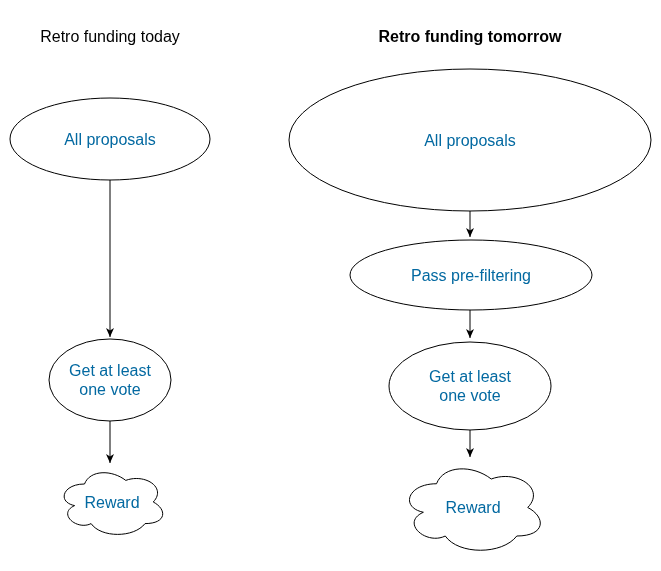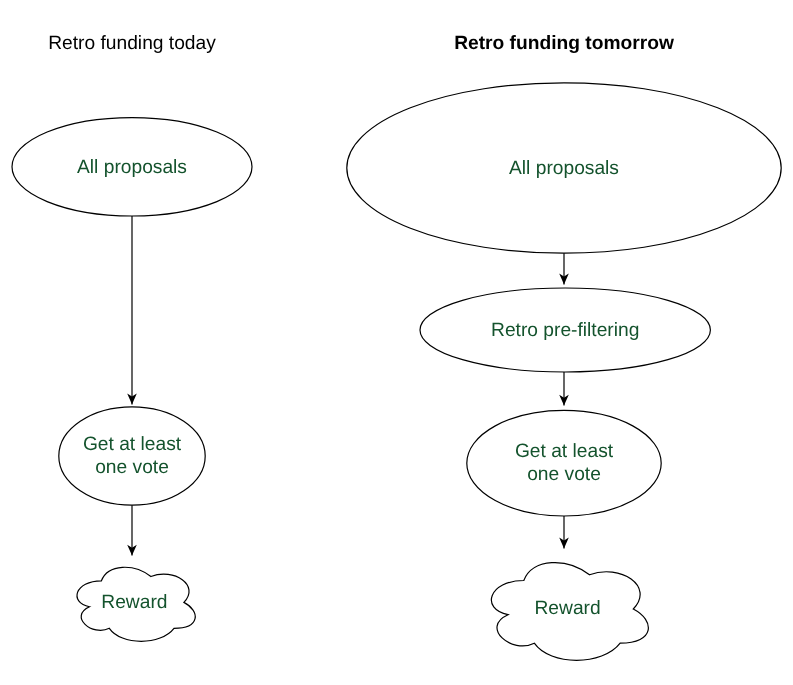--- a/index.html
+++ b/index.html
@@ -38,21 +38,21 @@
   .col-title.left  { left: 10px;  width: 200px; }
   .col-title.right { left: 370px; width: 200px; font-weight: bold; }
   .node-label {
     position: absolute;
     display: flex;
     align-items: center;
     justify-content: center;
     text-align: center;
     font-size: 16px;
     line-height: 19px;
-    color: #14532d;
+    color: #0369a1;
     white-space: pre-line;
     pointer-events: none;
   }
   
   .lbl-l-all    { left: 10px;  top: 98px;  width: 200px; height: 82px; }
   .lbl-l-vote   { left: 49px;  top: 339px; width: 122px; height: 82px; }
   .lbl-l-reward { left: 57px;  top: 466px; width: 110px; height: 72px; }
   .lbl-r-all    { left: 289px; top: 69px;  width: 362px; height: 142px; }
   .lbl-r-pass   { left: 350px; top: 240px; width: 242px; height: 70px; }
   .lbl-r-vote   { left: 389px; top: 342px; width: 162px; height: 88px; }
@@ -92,17 +92,17 @@
 
   <div class="col-title left">Retro funding today</div>
   <div class="col-title right">Retro funding tomorrow</div>
 
   <div class="node-label lbl-l-all">All proposals</div>
   <div class="node-label lbl-l-vote">Get at least
 one vote</div>
   <div class="node-label lbl-l-reward">Reward</div>
 
   <div class="node-label lbl-r-all">All proposals</div>
-  <div class="node-label lbl-r-pass">Retro pre-filtering</div>
+  <div class="node-label lbl-r-pass">Pass pre-filtering</div>
   <div class="node-label lbl-r-vote">Get at least
 one vote</div>
   <div class="node-label lbl-r-reward">Reward</div>
 </div>
 
 </body></html>

